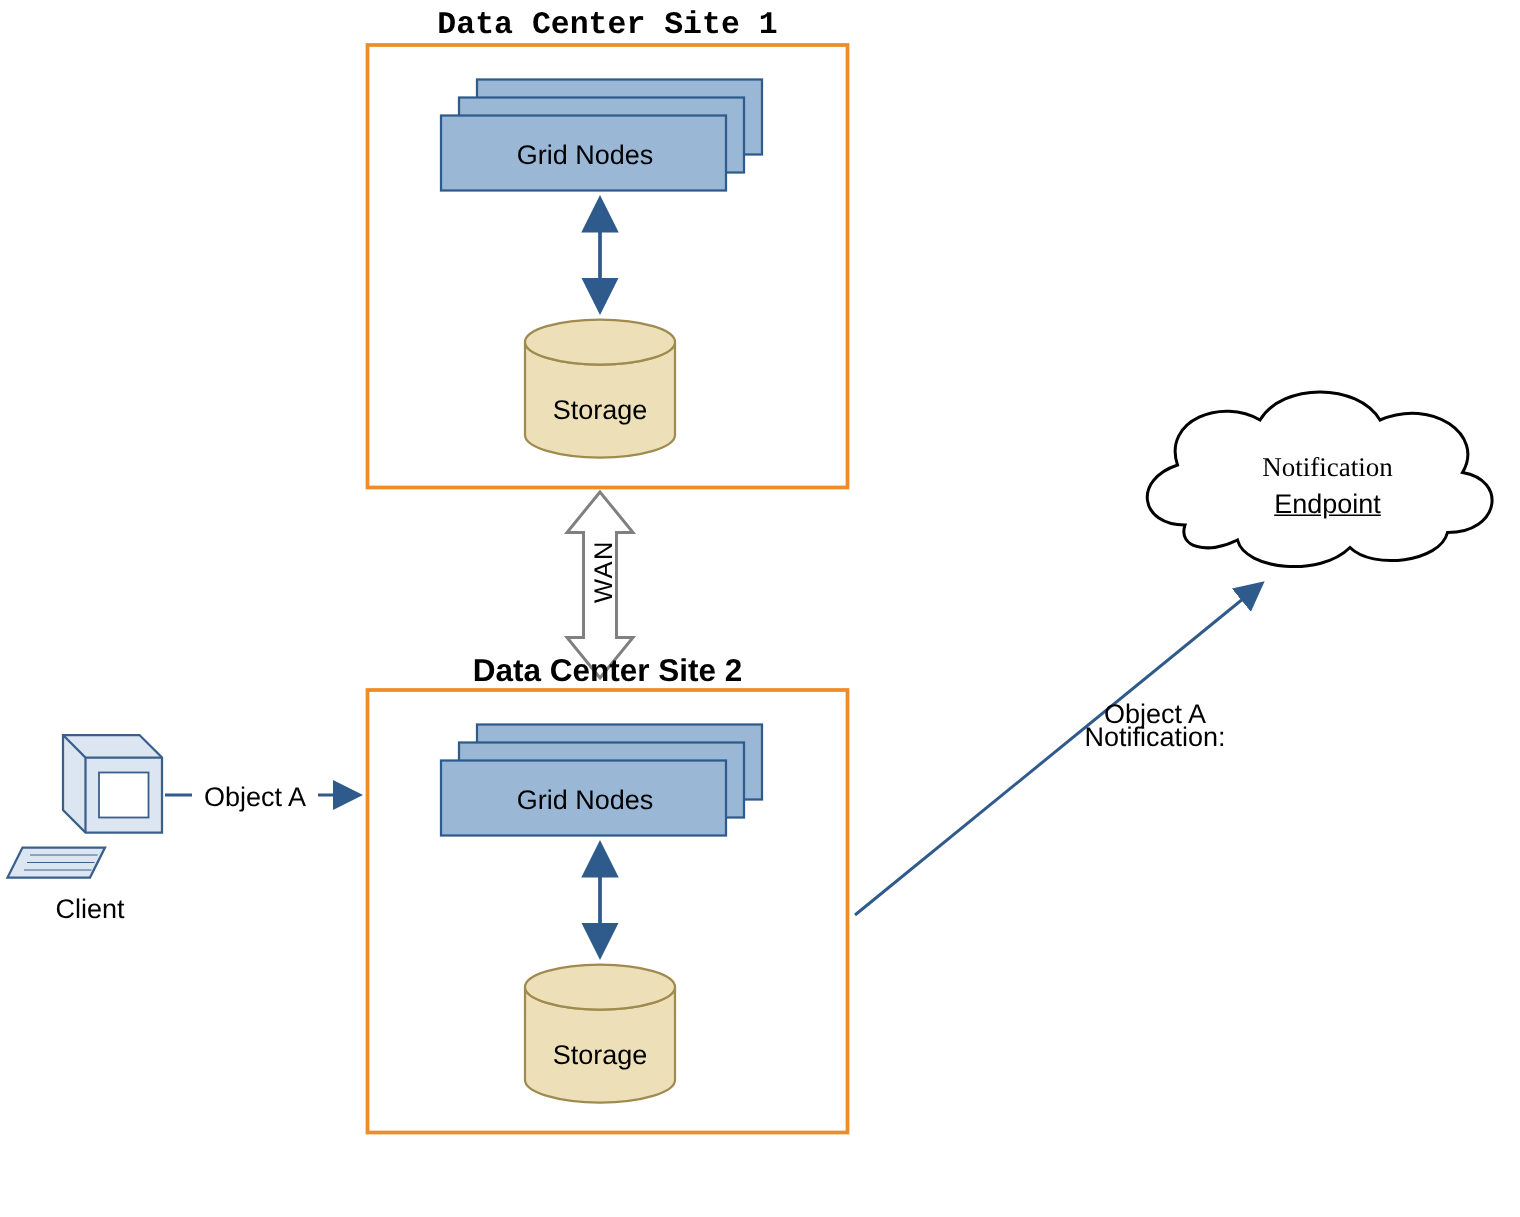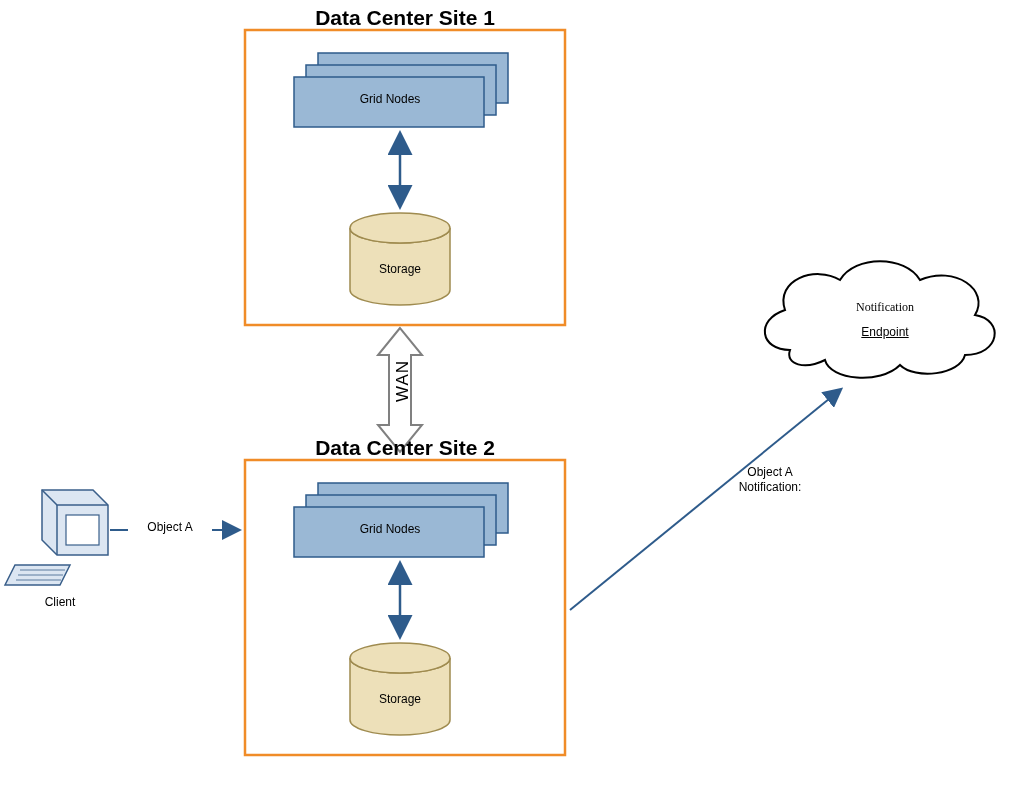--- a/index.html
+++ b/index.html
@@ -7,21 +7,21 @@
     padding: 0;
     width: 1013px;
     height: 811px;
     background: #fff;
     font-family: Arial, Helvetica, sans-serif;
     position: relative;
   }
   svg { display: block; }
   .lbl {
     position: absolute;
-    font-size: 12px;
+    font-size: 18px;
     color: #000;
     text-align: center;
     line-height: 1.25;
   }
   .title {
     font-weight: bold;
     font-size: 21px;
     white-space: nowrap;
   }
 </style>
@@ -109,21 +109,21 @@
              C 775 280 815 265 840 280
              C 855 255 905 255 920 280
              C 955 265 990 290 975 315
              C 1005 320 1000 355 965 355
              C 960 375 915 380 900 365
              C 880 385 830 380 825 360
              C 805 370 785 365 790 350 Z" fill="#FFFFFF" stroke="#000000" stroke-width="2"></path>
   </g>
 </svg>
 
-<div class="lbl title" style="left:270px; top:5px; width:270px;">Data Center Site 1</div>
+<div class="lbl title" style="left:270px; top:5px; width:270px;font-family:Liberation Mono, monospace;">Data Center Site 1</div>
 <div class="lbl" style="left:300px; top:92px; width:180px;">Grid Nodes</div>
 <div class="lbl" style="left:350px; top:262px; width:100px;">Storage</div>
 
 <div class="lbl title" style="left:270px; top:435px; width:270px;">Data Center Site 2</div>
 <div class="lbl" style="left:300px; top:522px; width:180px;">Grid Nodes</div>
 <div class="lbl" style="left:350px; top:692px; width:100px;">Storage</div>
 
 <div class="lbl" style="left:392px; top:360px; width:20px; writing-mode:vertical-rl; transform:rotate(180deg); font-size:17px; letter-spacing:1px;">WAN</div>
 
 <div class="lbl" style="left:20px; top:595px; width:80px;">Client</div>

